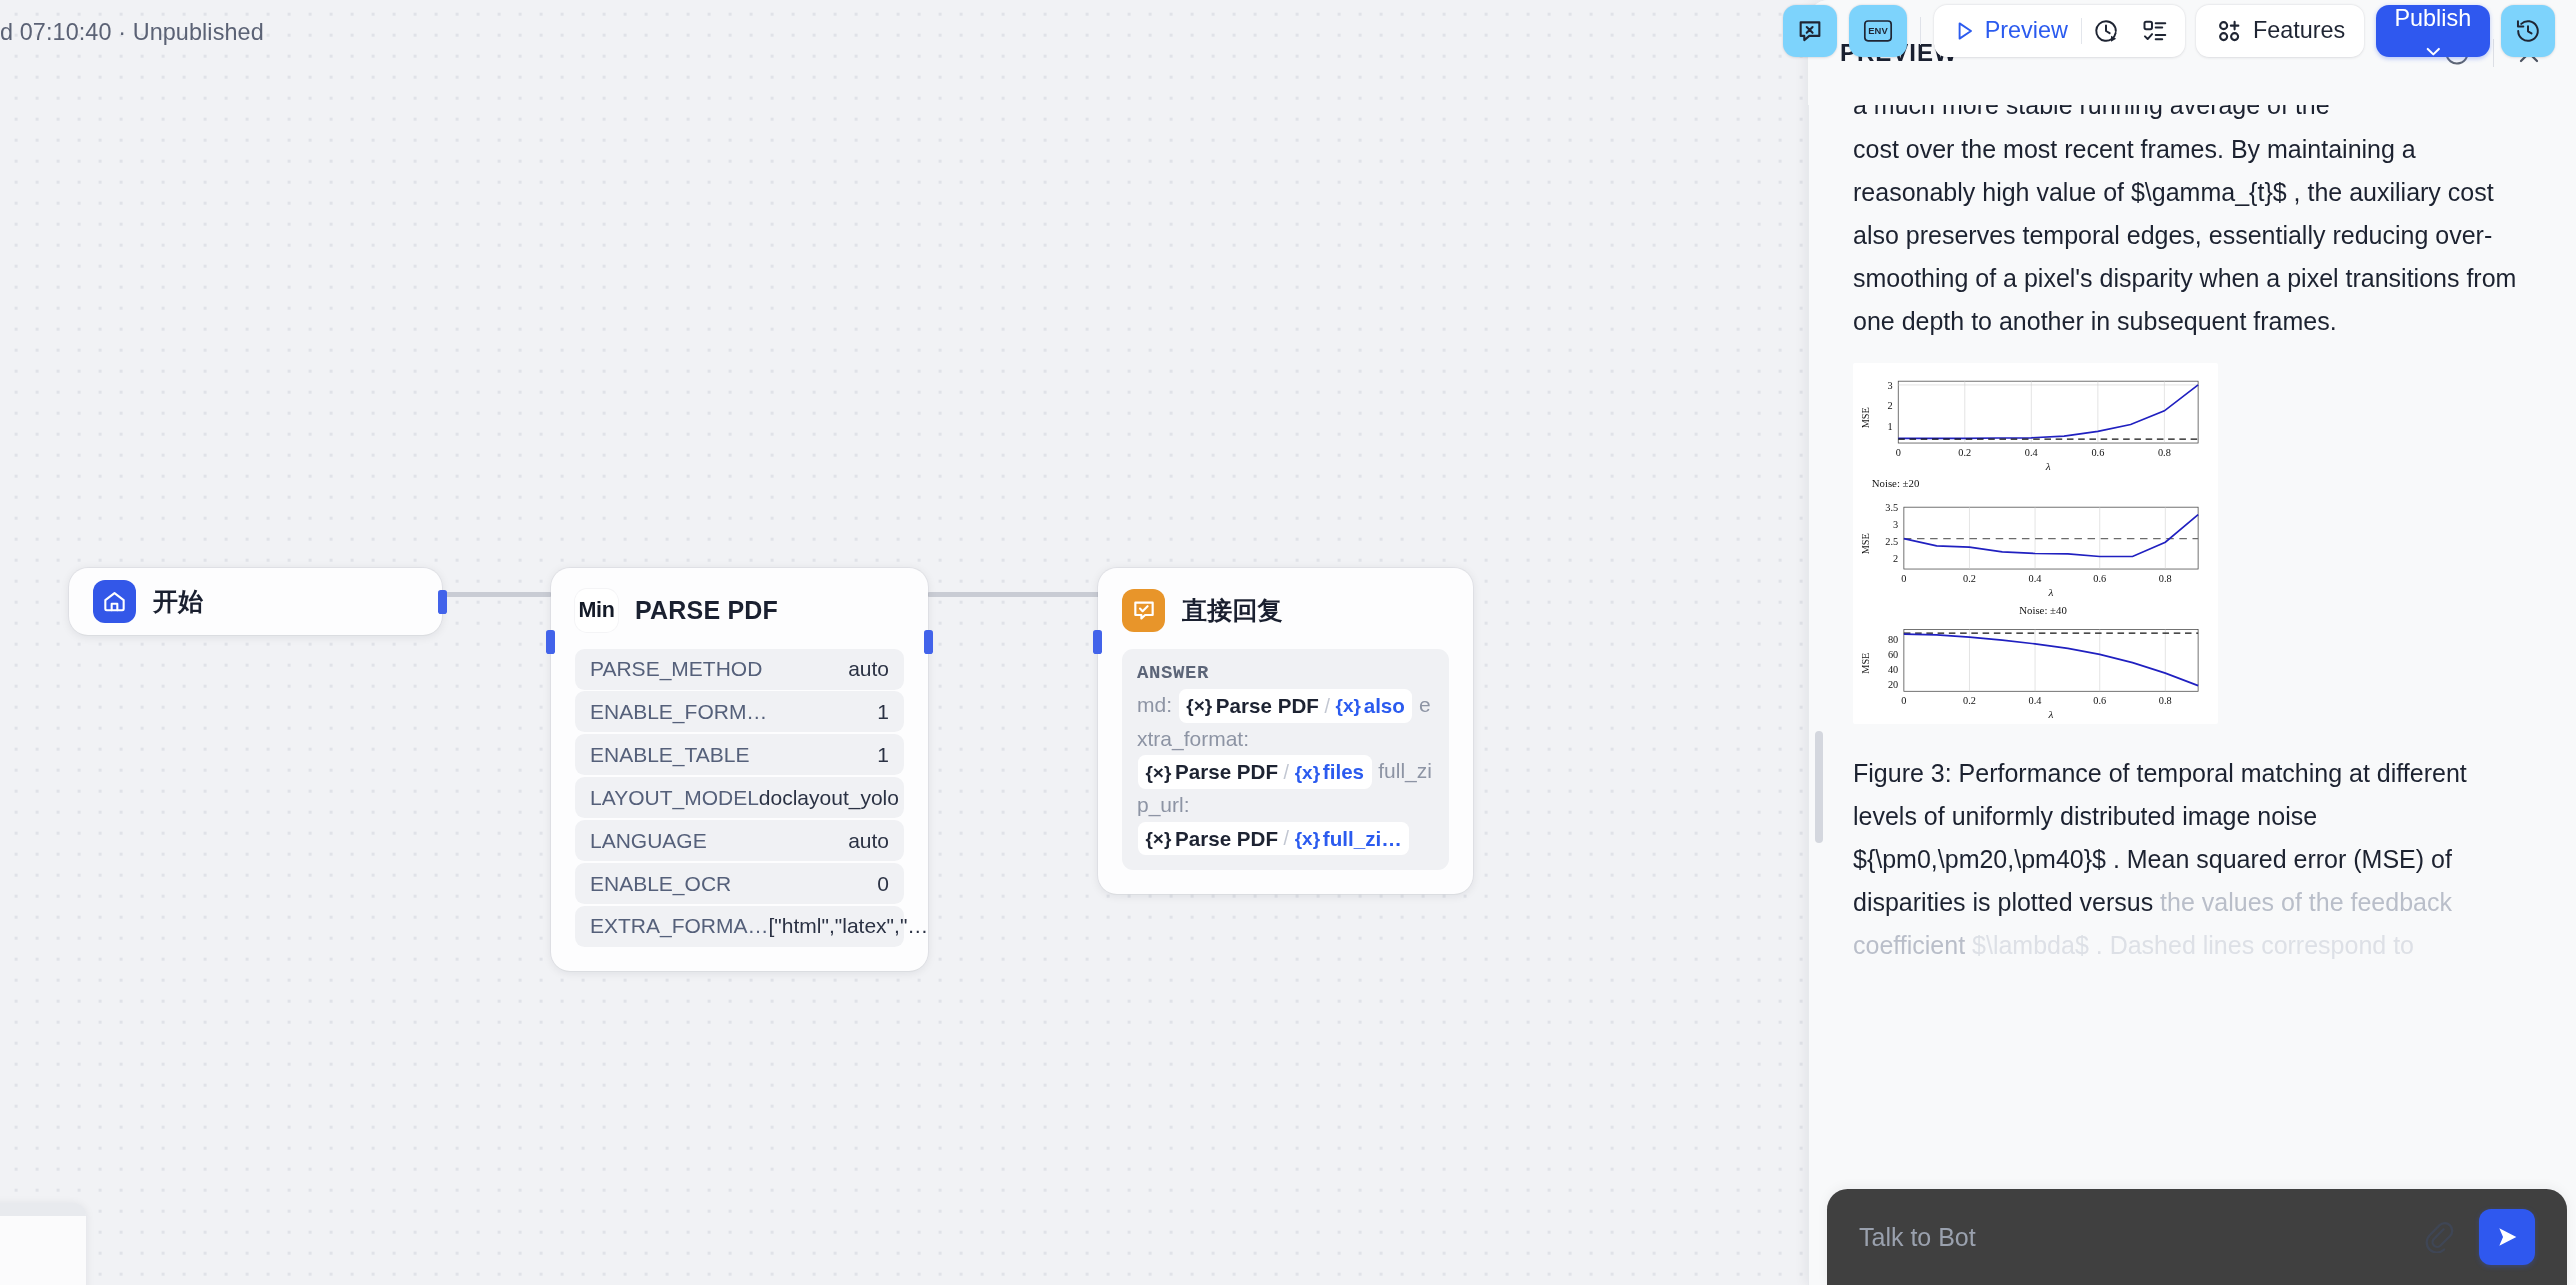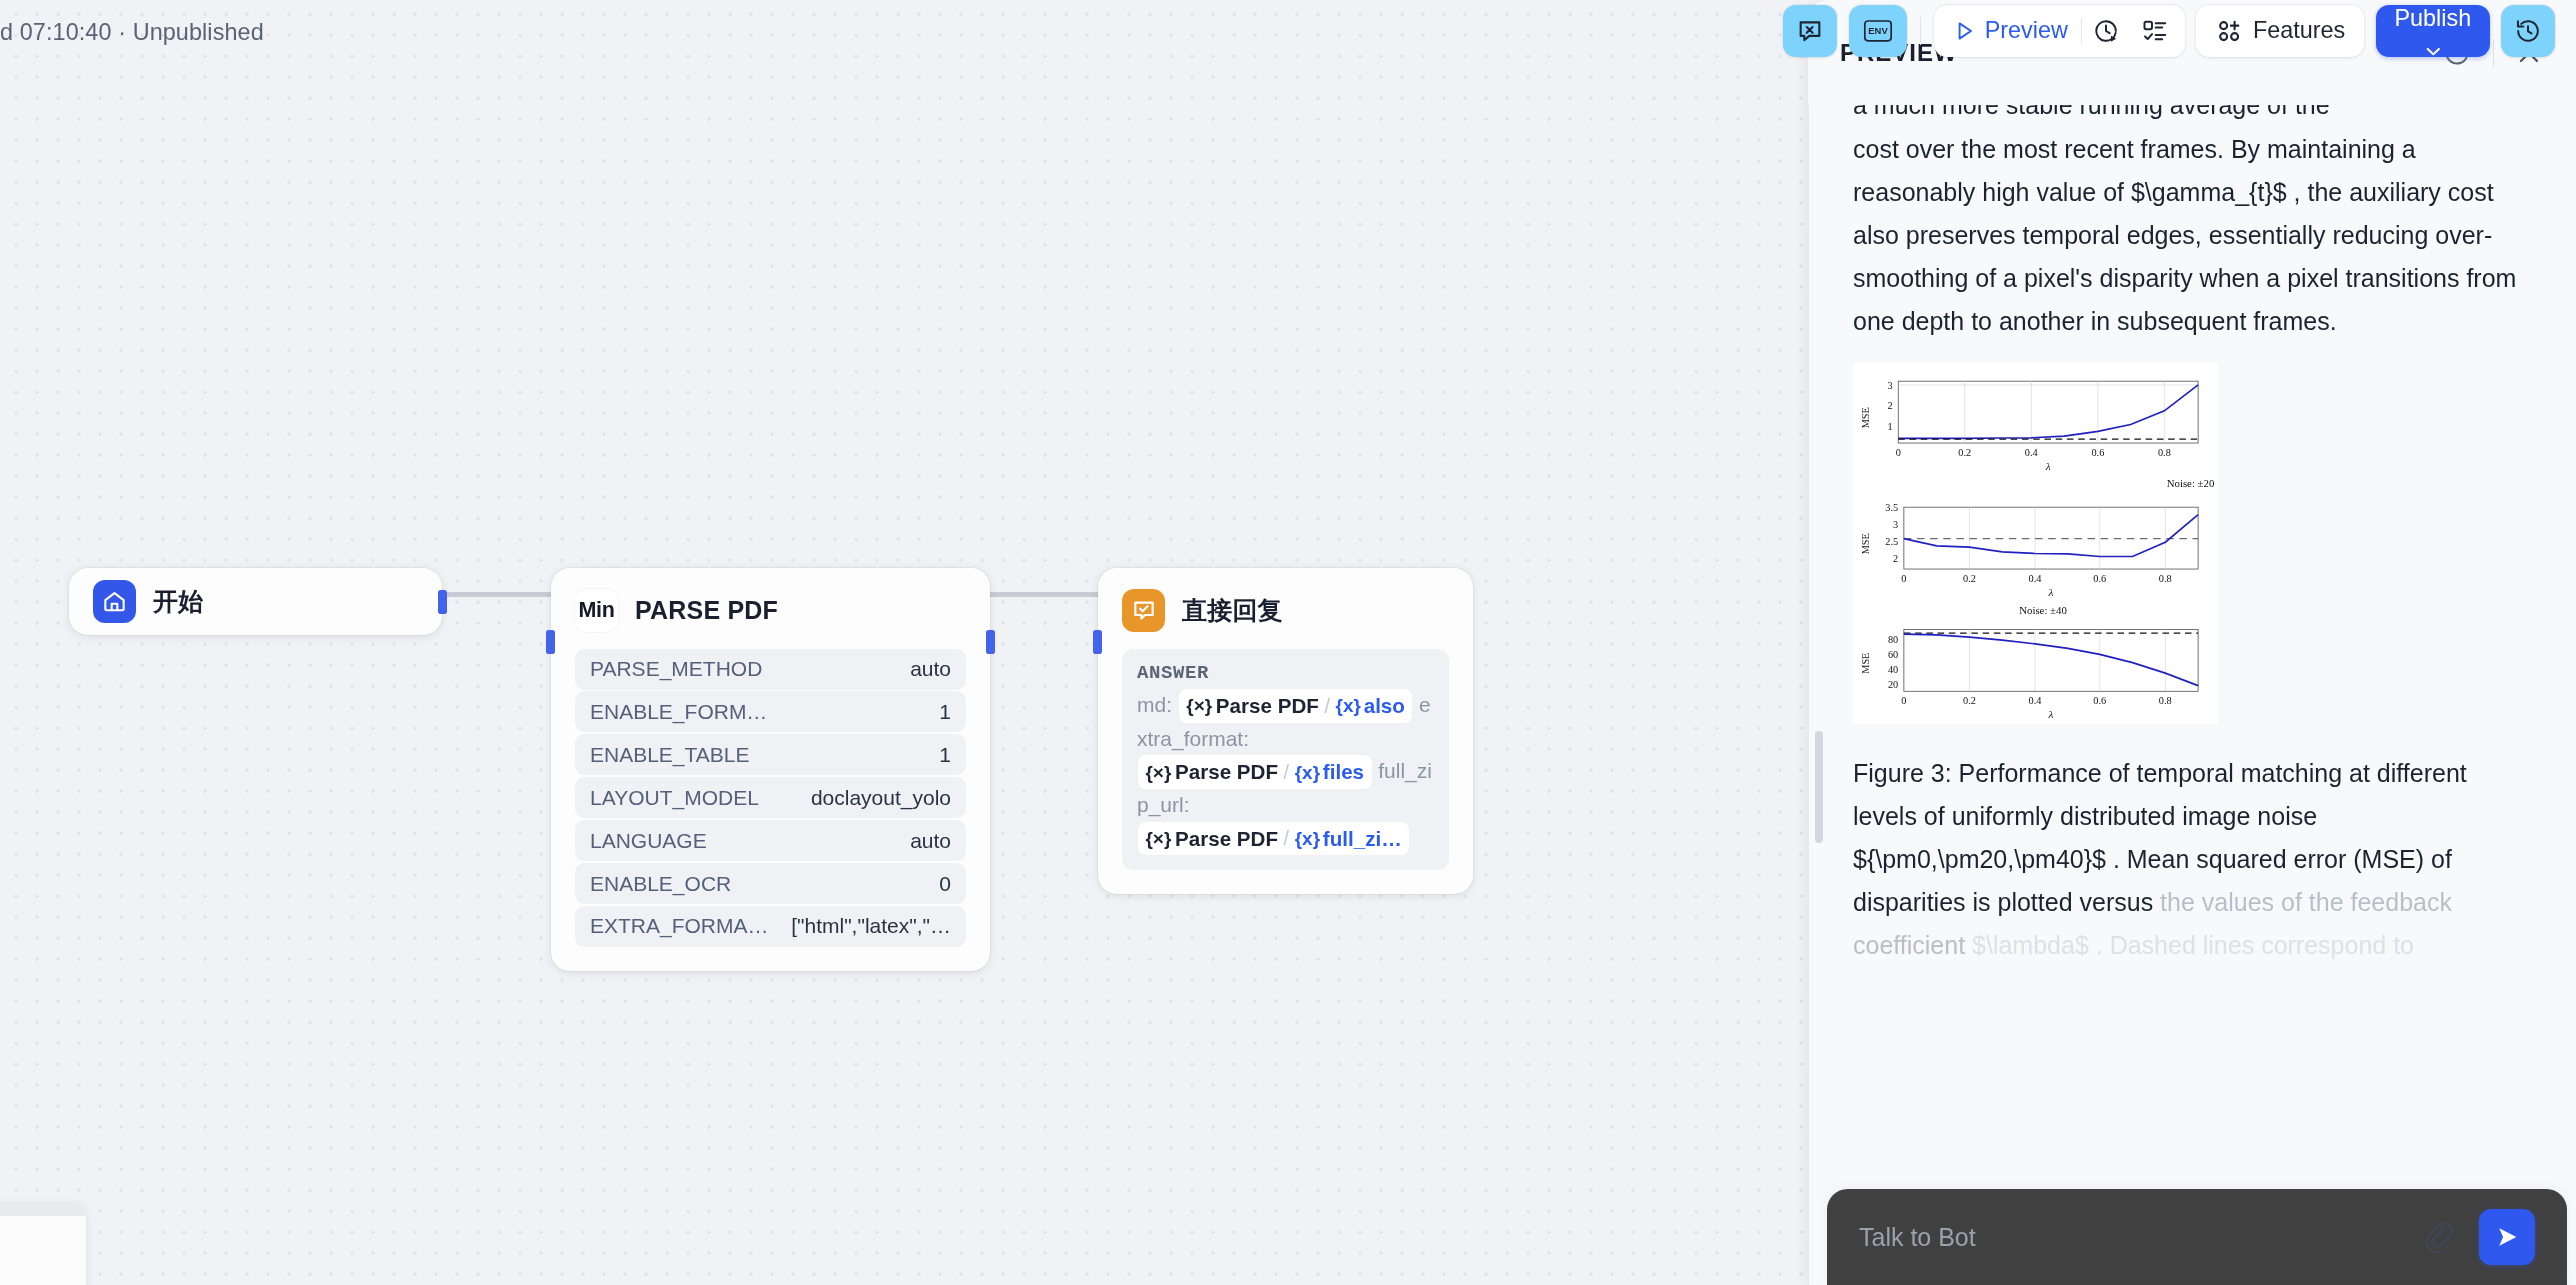--- a/index.html
+++ b/index.html
@@ -239,21 +239,21 @@
         <div class="node-ico ico-start">
           <svg width="25" height="25" viewBox="0 0 24 24" fill="none" stroke="#ffffff" stroke-width="2" stroke-linecap="round" stroke-linejoin="round">
             <path d="M3.2 10.6 12 4l8.8 6.6V19a1.4 1.4 0 0 1-1.4 1.4H4.6A1.4 1.4 0 0 1 3.2 19z"></path>
             <path d="M9.3 20.4v-6.2h5.4v6.2"></path>
           </svg>
         </div>
         <div class="node-title">开始</div>
       </div>
     </div>
 
-    <div class="node" style="left:551px; top:558px; width:439px;">
+    <div class="node" style="left:551px; top:558px; width:377px;">
       <div class="handle left" style="top:62px; margin-top:0;"></div>
       <div class="handle right" style="top:62px; margin-top:0;"></div>
       <div class="node-head">
         <div class="node-ico ico-min">
           <span>Min</span>
         </div>
         <div class="node-title">PARSE PDF</div>
       </div>
       <div class="params">
         <div class="prow">
@@ -461,21 +461,21 @@
             <g font-family="Liberation Serif, serif" font-size="11" fill="#111" text-anchor="middle">
               <text x="44" y="93">0</text>
               <text x="115" y="93">0.2</text>
               <text x="186" y="93">0.4</text>
               <text x="257" y="93">0.6</text>
               <text x="328" y="93">0.8</text>
             </g>
             <text x="204" y="108" font-family="Liberation Serif, serif" font-size="12" fill="#111" text-anchor="middle" font-style="italic">λ</text>
           </svg>
           <div style="font-family:'Liberation Serif',serif; font-size:10.8px; color:#111;
-                      text-align:right; margin:-1.9px 0 5.6px 15px;">Noise: ±20</div>
+                      text-align:left; margin:-1.9px 0 5.6px 15px;">Noise: ±20</div>
         </div>
 
         <div class="plot">
           <svg class="plot-svg" viewBox="0 0 382 118">
             <text x="13" y="52" font-family="Liberation Serif, serif" font-size="11" fill="#111" transform="rotate(-90 13 52)" text-anchor="middle">MSE</text>
             <text x="44" y="17" font-family="Liberation Serif, serif" font-size="11" fill="#111" text-anchor="end">3.5</text>
             <text x="44" y="35" font-family="Liberation Serif, serif" font-size="11" fill="#111" text-anchor="end">3</text>
             <text x="44" y="53" font-family="Liberation Serif, serif" font-size="11" fill="#111" text-anchor="end">2.5</text>
             <text x="44" y="71" font-family="Liberation Serif, serif" font-size="11" fill="#111" text-anchor="end">2</text>
             <rect x="50" y="13" width="314" height="66" fill="none" stroke="#444" stroke-width="0.8"></rect>

